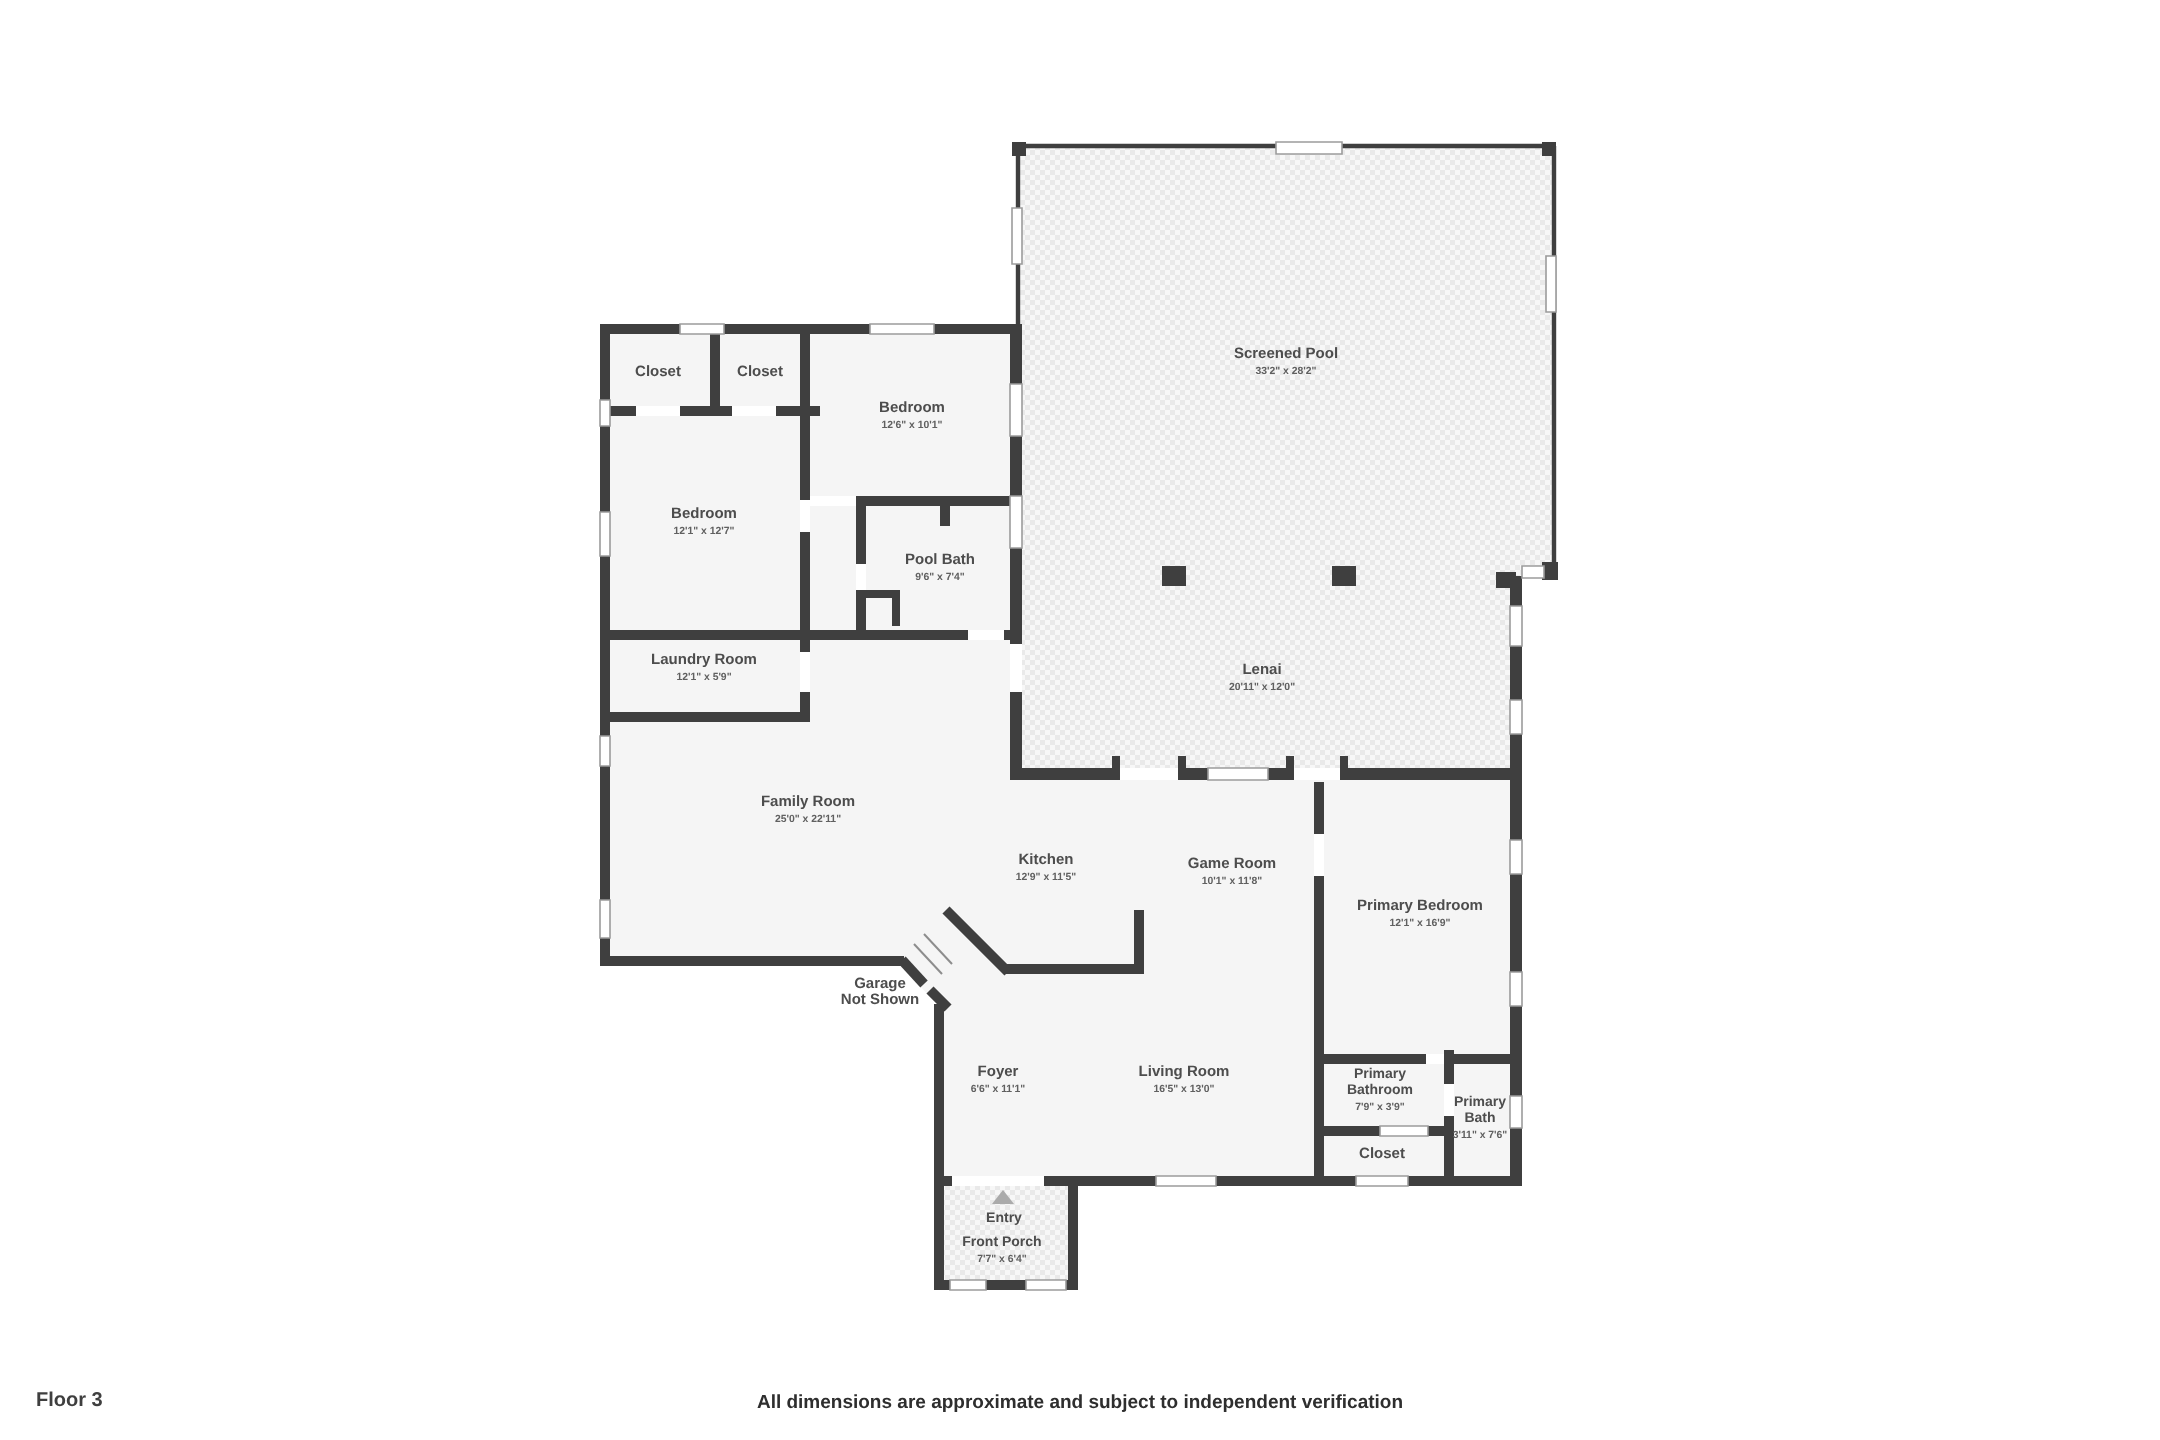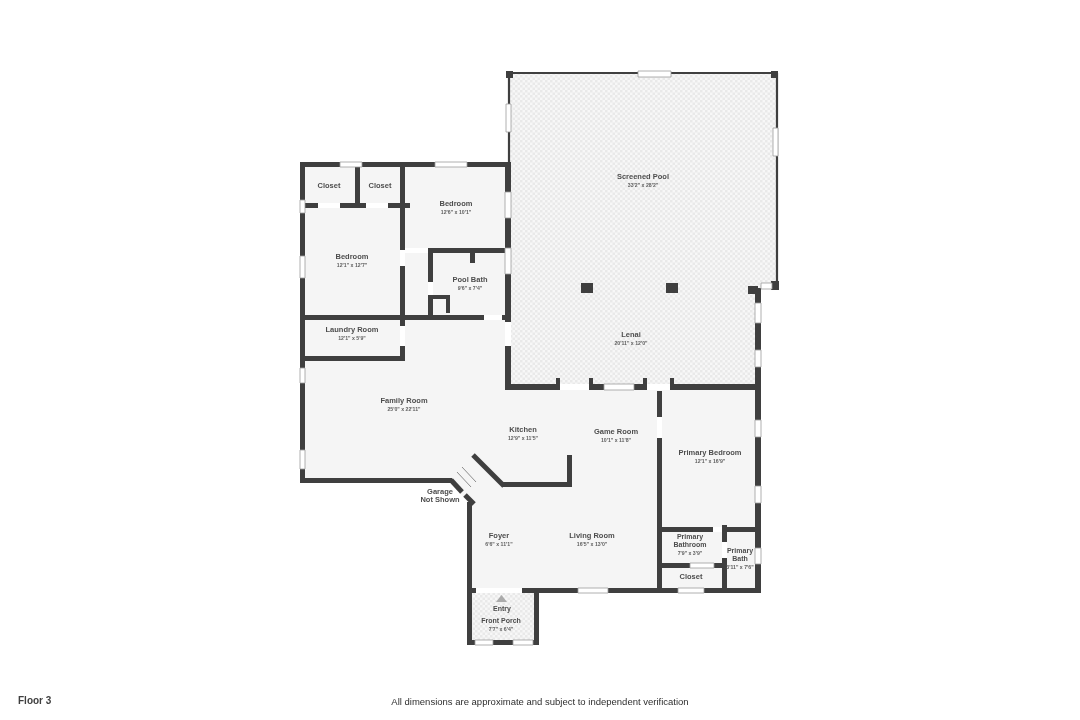--- a/index.html
+++ b/index.html
@@ -11,21 +11,21 @@
   .window{fill:#ffffff;stroke:#9c9c9c;stroke-width:0.8;}
   .screen{fill:none;stroke:var(--wall,#3f3f3f);stroke-width:2.2;}
   .wall-line{stroke:var(--wall,#3f3f3f);stroke-width:5;fill:none;}
   .thin-line{stroke:#8d8d8d;stroke-width:1;fill:none;}
   .room-fill{fill:var(--room-fill,#f5f5f5);}
   text.room-name{font:600 7.5px "Liberation Sans",sans-serif;fill:var(--label,#4d4d4d);text-anchor:middle;}
   text.room-name-sm{font:600 7px "Liberation Sans",sans-serif;fill:var(--label,#4d4d4d);text-anchor:middle;}
   text.room-dims{font:600 5.2px "Liberation Sans",sans-serif;fill:#606060;text-anchor:middle;}
   .footer-left{position:absolute;left:18px;top:695px;font-size:10px;font-weight:bold;color:#3f3f3f;}
   .footer-center{position:absolute;left:0;top:696px;width:1080px;text-align:center;
-                 font-size:9.5px;font-weight:normal;color:#2e2e2e;}
+                 font-size:9.5px;font-weight:bold;color:#2e2e2e;}
 </style>
 </head>
 <body>
 
 <div class="screen-wrap">
   <svg width="1080" height="720" viewBox="0 0 1080 720">
     <defs>
       <pattern id="hatch" patternUnits="userSpaceOnUse" width="5" height="5">
         <rect width="5" height="5" style="fill:var(--hatch-bg,#f7f7f7)"></rect>
         <rect x="0" y="0" width="2.5" height="2.5" style="fill:var(--hatch-fg,#e9e9e9)"></rect>

